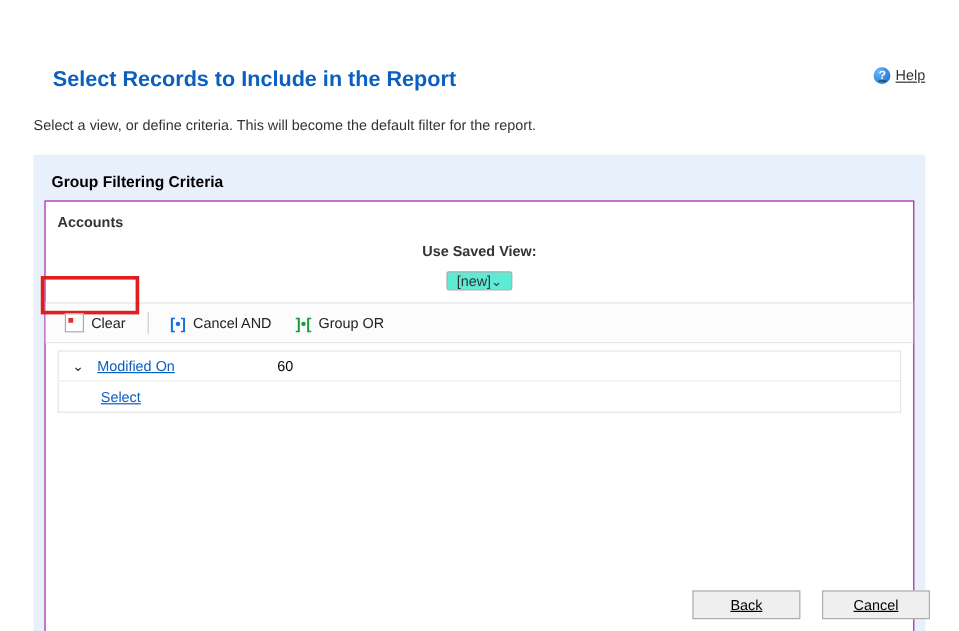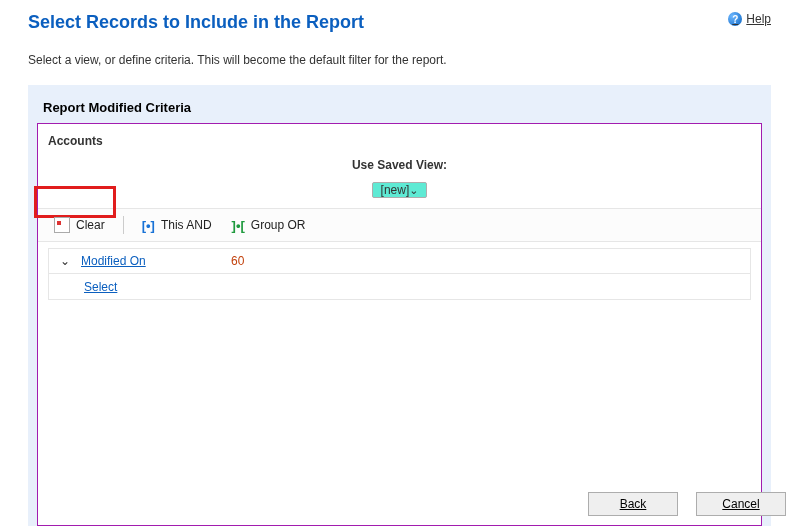--- a/index.html
+++ b/index.html
@@ -10,21 +10,22 @@
       background: #fff;
       width: 799px;
       height: 526px;
       position: relative;
       overflow: hidden;
     }
     .header-row {
       display: flex;
       justify-content: space-between;
       align-items: flex-start;
-      padding: 12px 28px 0 28px;
+      padding: 12px 28px 0 44px;
+      margin-top: 44px;
     }
     .page-title {
       color: #0b5fbf;
       font-size: 18px;
       font-weight: 600;
     }
     .help-link {
       display: inline-flex;
       align-items: center;
       gap: 4px;
@@ -174,36 +175,36 @@
       cursor: pointer;
     }
     .col-op {
       width: 160px;
       color: #0b5fbf;
       text-decoration: underline;
       cursor: pointer;
     }
     .col-val {
       width: 100px;
-      color: #c2410c;
+      color: #000000;
       cursor: pointer;
     }
     .sel-row .select-link {
       margin-left: 35px;
       color:#0b5fbf;
       text-decoration: underline;
       cursor:pointer;
     }
     .filter-blank {
       height: 215px;
     }
     .footer-bar {
       position: absolute;
       bottom: 10px;
-      right: 13px;
+      right: 24px;
       display: flex;
       align-items: center;
       gap: 18px;
     }
     .footer-btn {
       min-width: 90px;
       height: 24px;
       border: 1px solid #adadad;
       background: #efefef;
       font-size: 12px;
@@ -237,21 +238,21 @@
   <div class="page-title">Select Records to Include in the Report</div>
   <div class="help-link">
     <span class="help-icon">?</span>
     <span>Help</span>
   </div>
 </div>
 
 <div class="subtitle">Select a view, or define criteria. This will become the default filter for the report.</div>
 
 <div class="criteria-panel">
-  <div class="criteria-title">Report Modified Criteria</div>
+  <div class="criteria-title">Group Filtering Criteria</div>
 
   <div class="inner-panel">
     <div class="section-label">Accounts</div>
 
     <div class="view-row">
       <span class="lbl">Use Saved View:</span>
       <div class="select-box">
         <span>[new]</span>
         <span class="chevron">⌄</span>
       </div>
@@ -260,21 +261,21 @@
     <div class="highlight-red-clear"></div>
 
     <div class="toolbar">
       <div class="tb-btn">
         <span class="clear-icon"></span>
         <span>Clear</span>
       </div>
       <div class="divider"></div>
       <div class="tb-btn">
         <span class="group-and-icon">[•]</span>
-        <span>This AND</span>
+        <span>Cancel AND</span>
       </div>
       <div class="tb-btn">
         <span class="group-or-icon">]•[</span>
         <span>Group OR</span>
       </div>
     </div>
 
     <div class="filter-area">
       <div class="cond-row first">
         <span class="expand">⌄</span>

